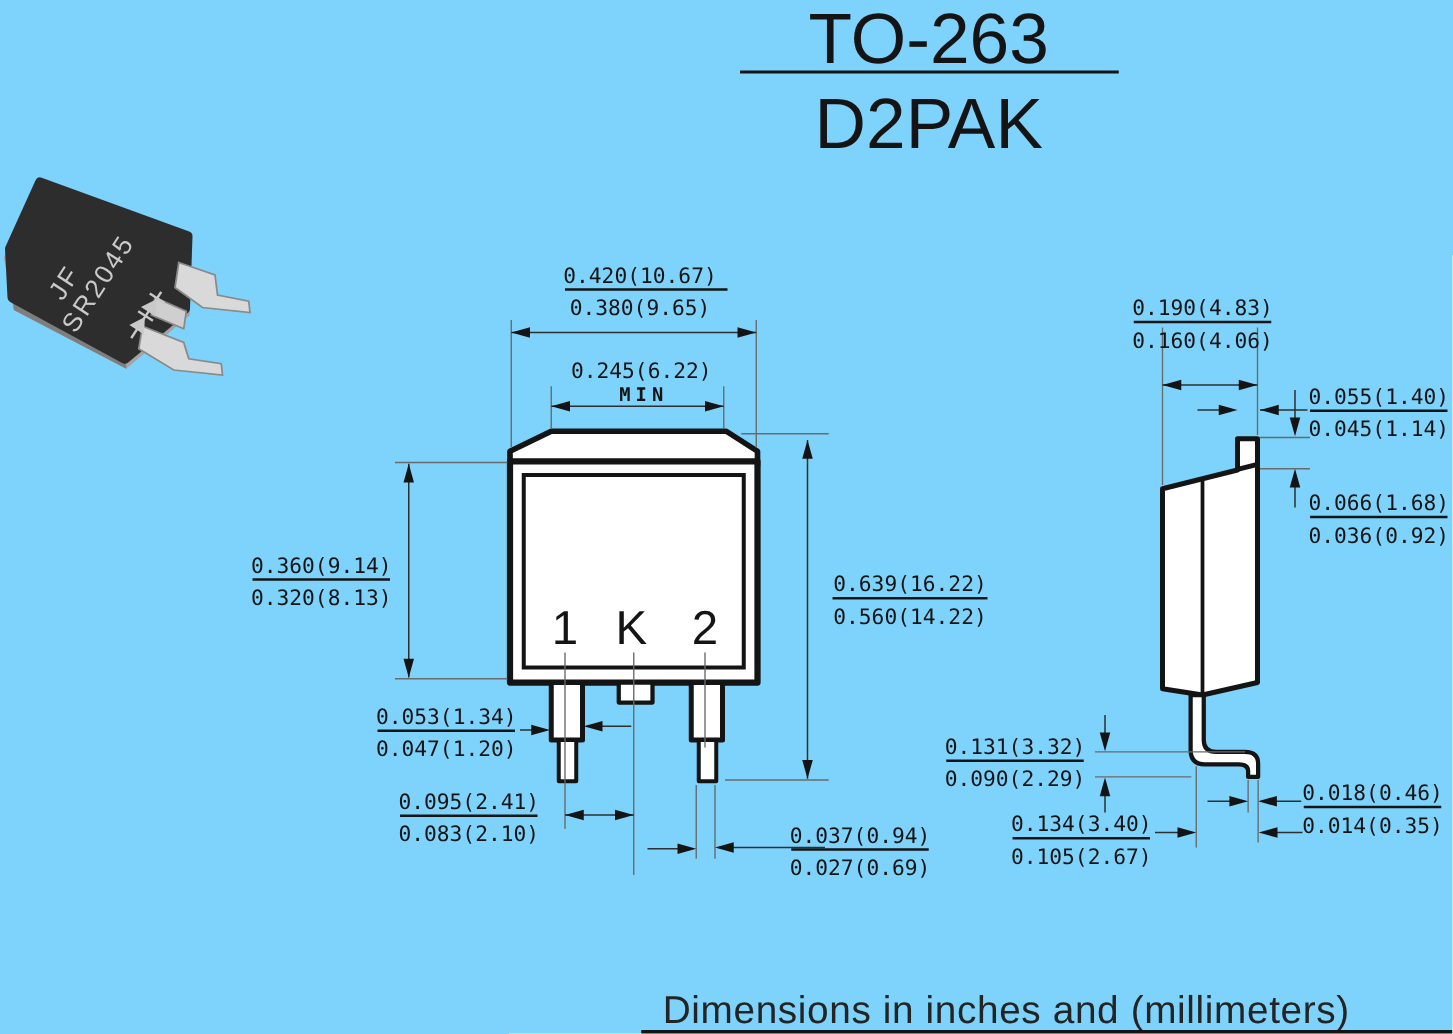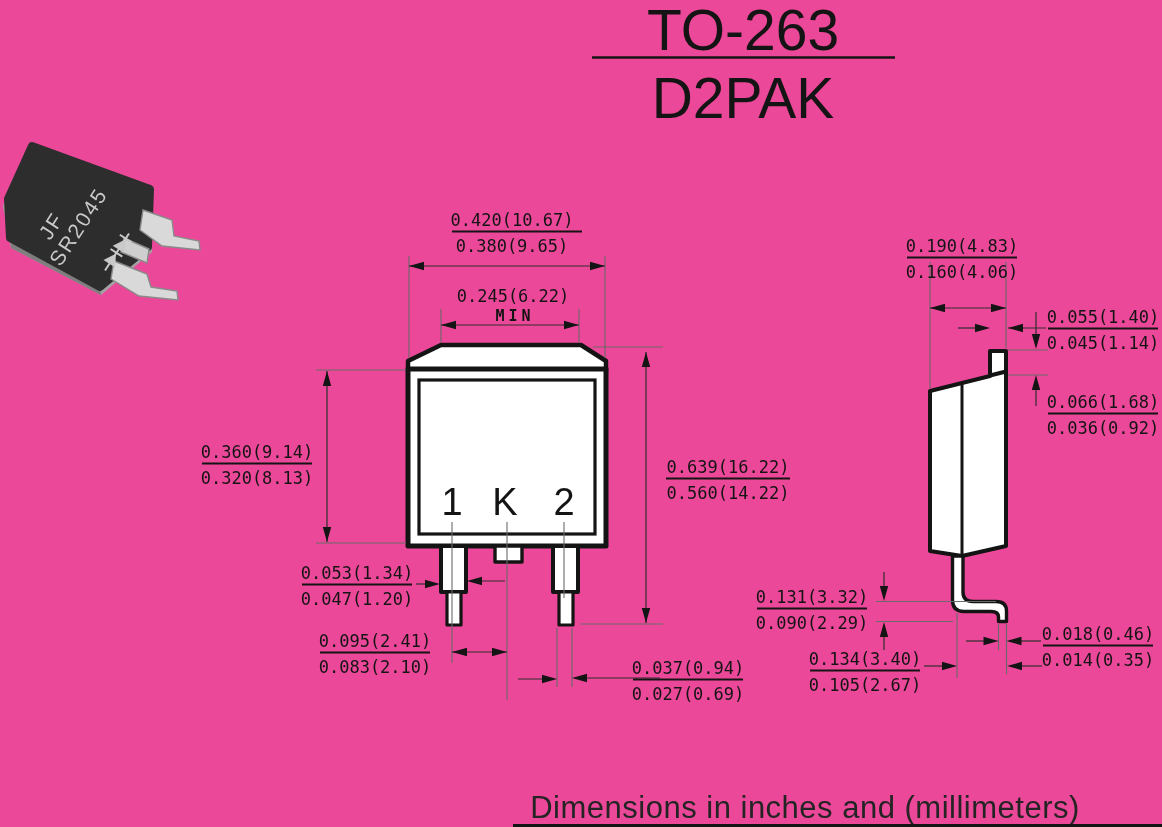--- a/index.html
+++ b/index.html
@@ -1,16 +1,16 @@
 <!DOCTYPE html>
 <html><head>
 <meta charset="utf-8">
 <style>
   html,body{margin:0;padding:0;background:#ffffff;}
-  .stage{width:1162px;height:827px;position:relative;background:#ec4899;overflow:hidden;}
+  .stage{width:1162px;height:827px;position:relative;background:#7dd3fc;overflow:hidden;}
   svg{display:block;}
   text{user-select:none;}
   .title-txt{font-family:"Liberation Sans",sans-serif;font-size:57px;fill:#141414;}
   .caption-txt{font-family:"Liberation Sans",sans-serif;font-size:31px;letter-spacing:.5px;fill:#242424;}
   .dim{font-family:"DejaVu Sans Mono",monospace;font-size:17px;fill:#141414;}
   .dim-min{font-family:"DejaVu Sans Mono",monospace;font-size:15px;font-weight:bold;letter-spacing:4px;fill:#141414;}
   .pin{font-family:"Liberation Sans",sans-serif;font-size:38px;fill:#141414;}
   .mark{font-family:"Liberation Sans",sans-serif;fill:#c9c9c9;letter-spacing:2px;}
   .part{fill:#ffffff;stroke:#141414;stroke-linejoin:round;}
   .frac{stroke:#141414;stroke-width:2;}

